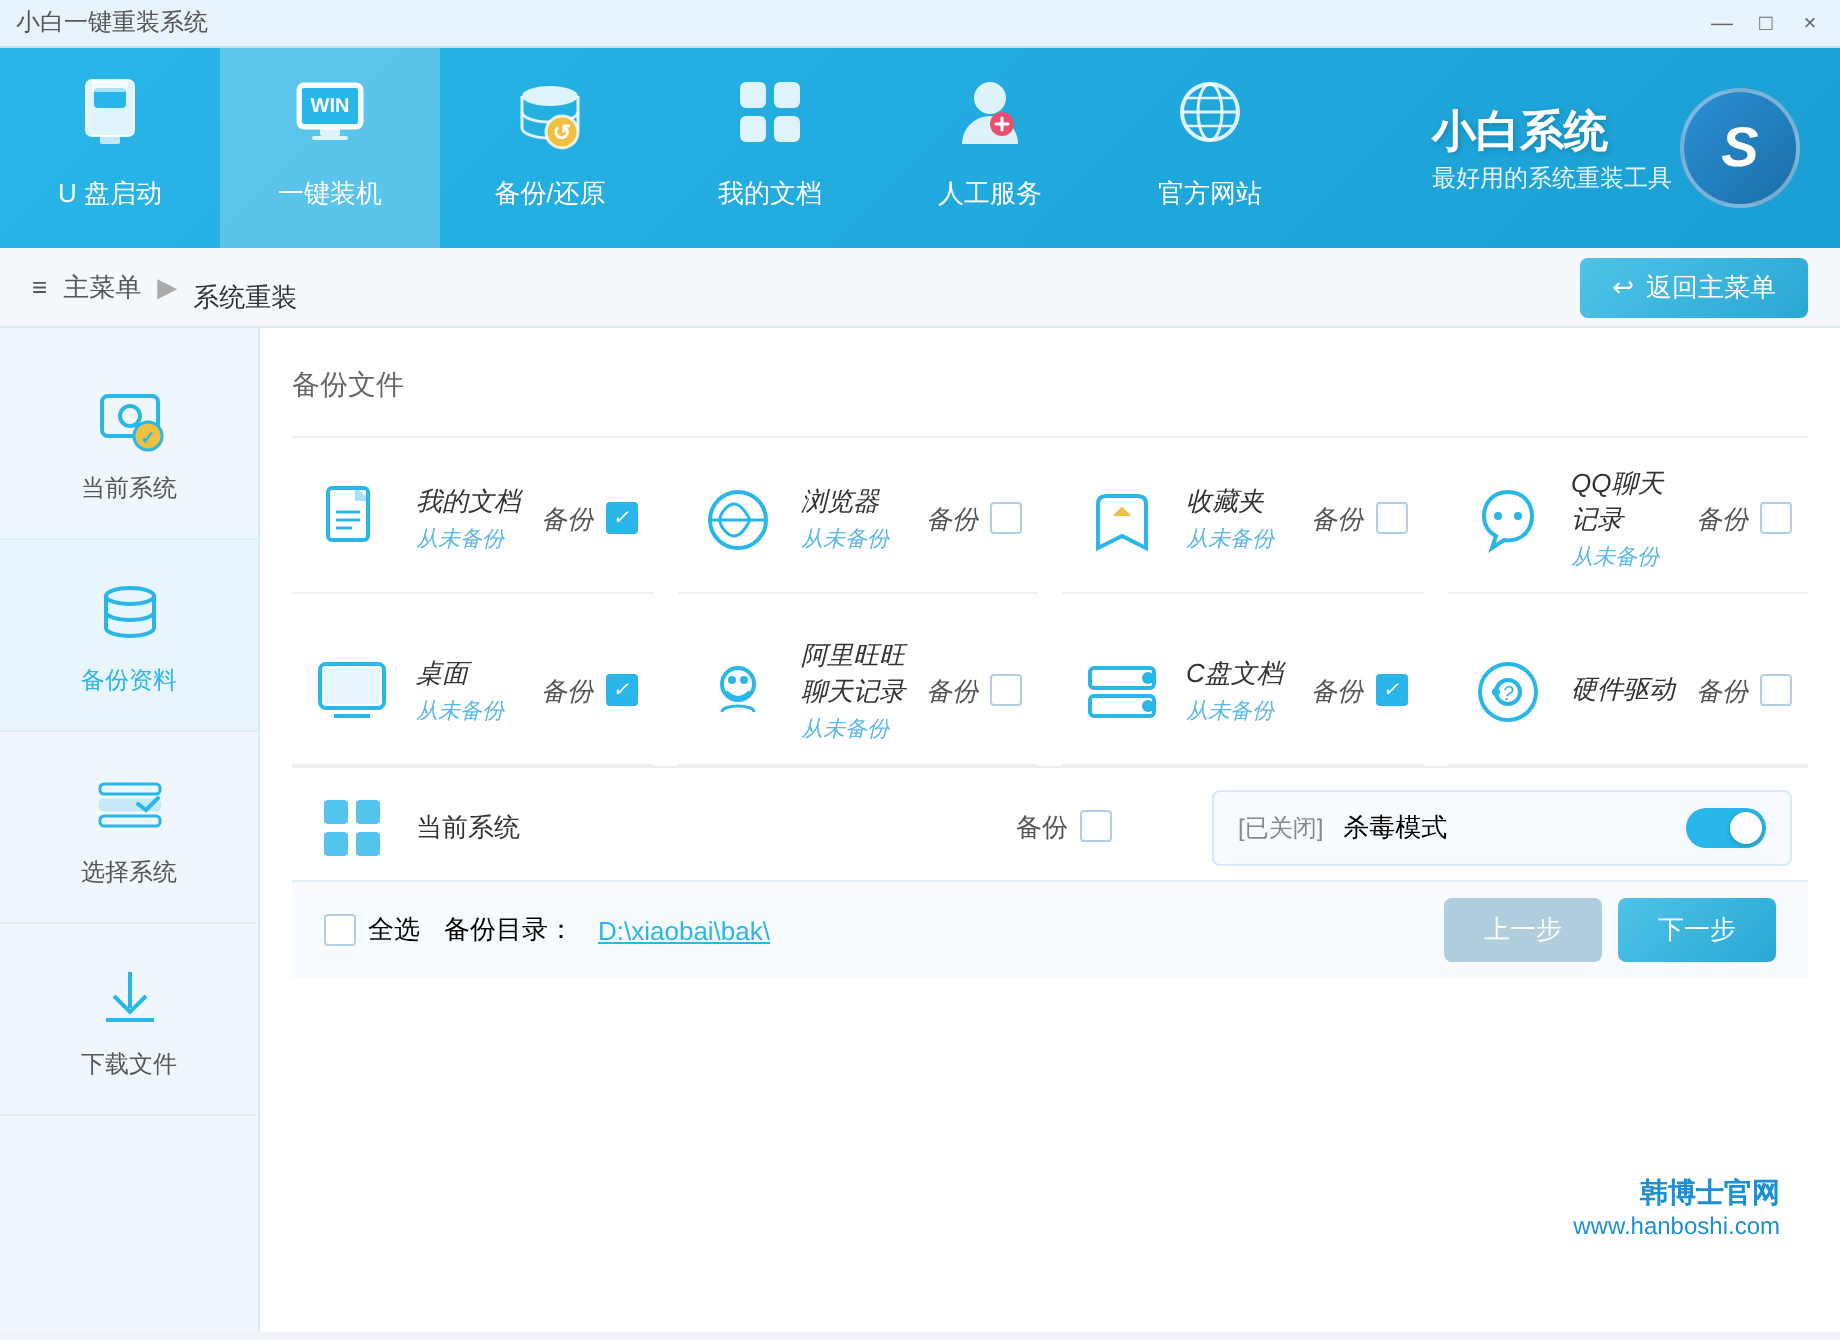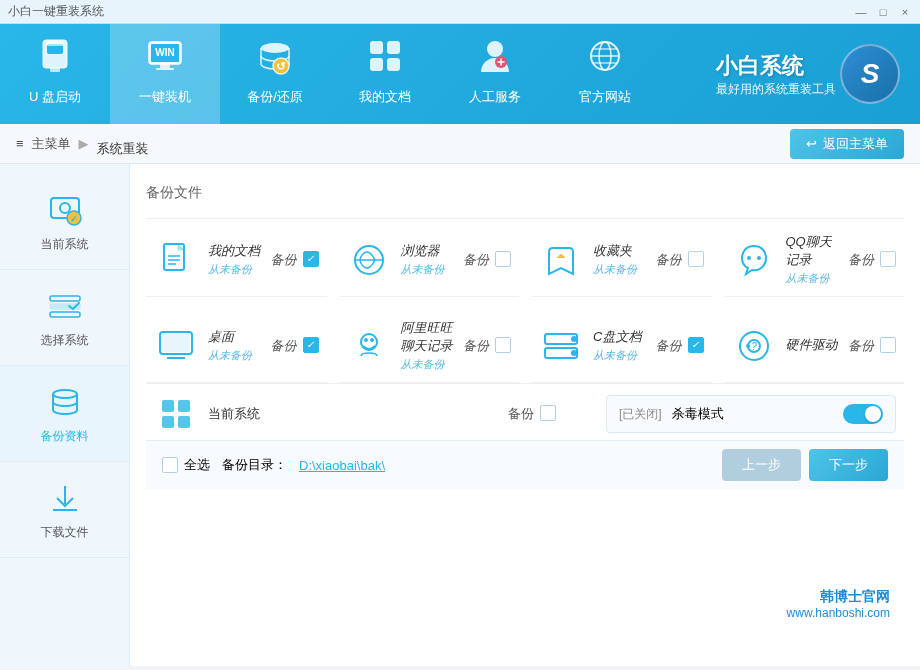--- a/index.html
+++ b/index.html
@@ -194,40 +194,40 @@
         <svg width="36" height="36" viewBox="0 0 36 36" fill="none">
           <rect x="4" y="6" width="28" height="20" rx="3" stroke="#29b6e8" stroke-width="2" fill="none"></rect>
           <circle cx="18" cy="16" r="5" stroke="#29b6e8" stroke-width="2" fill="none"></circle>
           <line x1="14" y1="26" x2="22" y2="26" stroke="#29b6e8" stroke-width="1.5"></line>
           <circle cx="27" cy="26" r="7" fill="#f0c040" stroke="#29b6e8" stroke-width="1.5"></circle>
           <text x="27" y="30" text-anchor="middle" fill="#29b6e8" font-size="9" font-weight="bold">✓</text>
         </svg>
       </div>
       <span>当前系统</span>
     </div>
+    <div class="sidebar-item active">
+      <div class="sidebar-item-icon">
+        <svg width="36" height="36" viewBox="0 0 36 36" fill="none">
+          <ellipse cx="18" cy="10" rx="12" ry="4" fill="none" stroke="#29b6e8" stroke-width="2"></ellipse>
+          <path d="M6 10v8c0 2.2 5.4 4 12 4s12-1.8 12-4v-8" stroke="#29b6e8" stroke-width="2" fill="none"></path>
+          <path d="M6 18v8c0 2.2 5.4 4 12 4s12-1.8 12-4v-8" stroke="#29b6e8" stroke-width="2" fill="none"></path>
+        </svg>
+      </div>
+      <span>备份资料</span>
+    </div>
     <div class="sidebar-item">
       <div class="sidebar-item-icon">
         <svg width="36" height="36" viewBox="0 0 36 36" fill="none">
           <rect x="3" y="8" width="30" height="5" rx="2" stroke="#29b6e8" stroke-width="1.5" fill="none"></rect>
           <rect x="3" y="16" width="30" height="5" rx="2" fill="#29b6e8" opacity="0.2" stroke="#29b6e8" stroke-width="1.5"></rect>
           <rect x="3" y="24" width="30" height="5" rx="2" stroke="#29b6e8" stroke-width="1.5" fill="none"></rect>
           <polyline points="22,18 26,21 32,15" stroke="#29b6e8" stroke-width="2" stroke-linecap="round" fill="none"></polyline>
         </svg>
       </div>
       <span>选择系统</span>
-    </div>
-    <div class="sidebar-item active">
-      <div class="sidebar-item-icon">
-        <svg width="36" height="36" viewBox="0 0 36 36" fill="none">
-          <ellipse cx="18" cy="10" rx="12" ry="4" fill="none" stroke="#29b6e8" stroke-width="2"></ellipse>
-          <path d="M6 10v8c0 2.2 5.4 4 12 4s12-1.8 12-4v-8" stroke="#29b6e8" stroke-width="2" fill="none"></path>
-          <path d="M6 18v8c0 2.2 5.4 4 12 4s12-1.8 12-4v-8" stroke="#29b6e8" stroke-width="2" fill="none"></path>
-        </svg>
-      </div>
-      <span>备份资料</span>
     </div>
     <div class="sidebar-item">
       <div class="sidebar-item-icon">
         <svg width="36" height="36" viewBox="0 0 36 36" fill="none">
           <line x1="18" y1="6" x2="18" y2="24" stroke="#29b6e8" stroke-width="2"></line>
           <polyline points="10,18 18,26 26,18" stroke="#29b6e8" stroke-width="2" fill="none"></polyline>
           <line x1="6" y1="30" x2="30" y2="30" stroke="#29b6e8" stroke-width="2"></line>
         </svg>
       </div>
       <span>下载文件</span>

